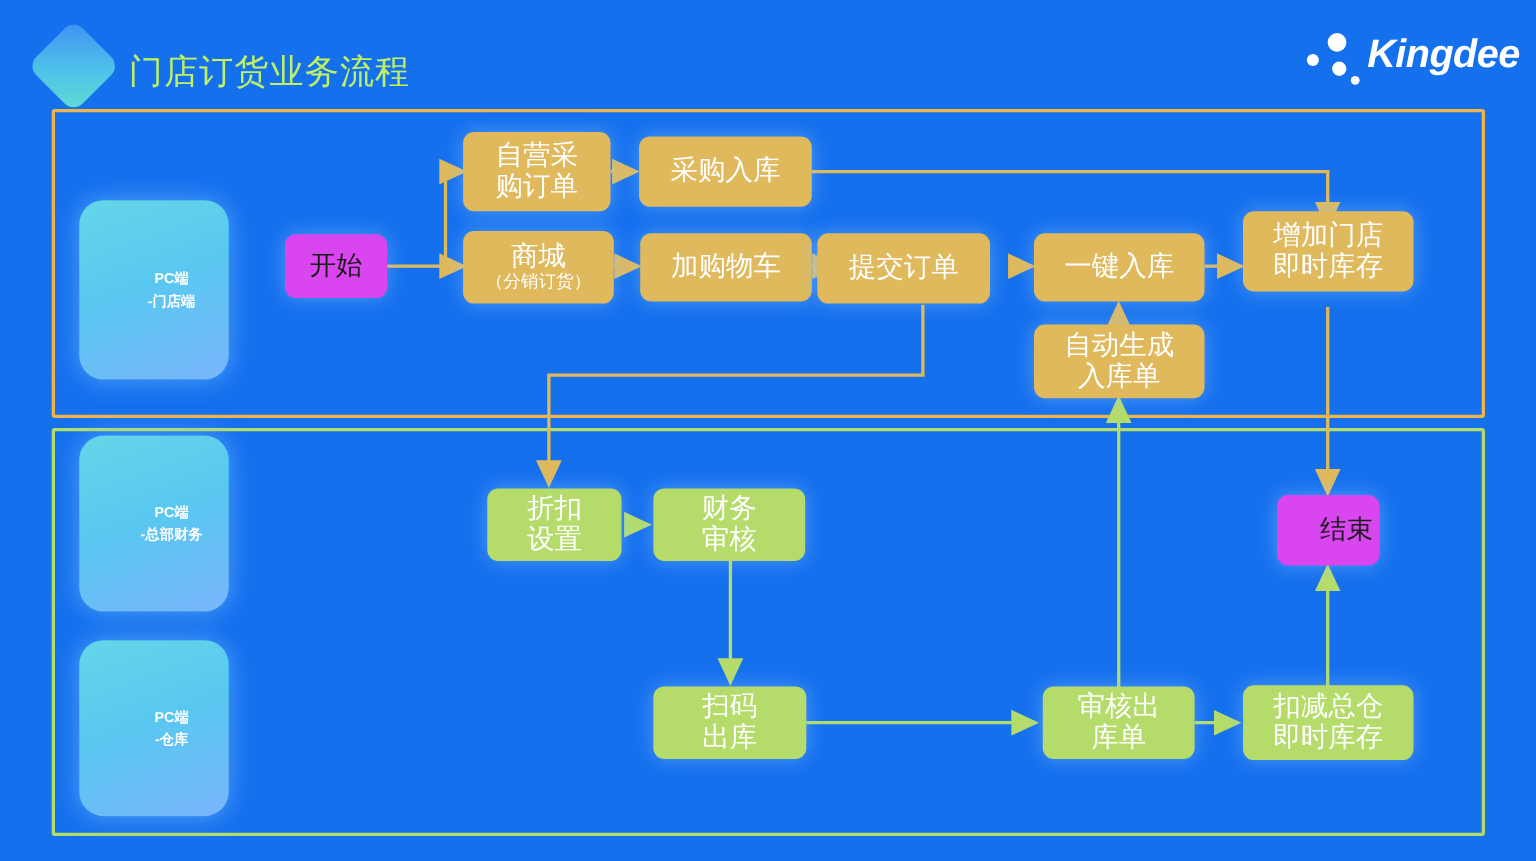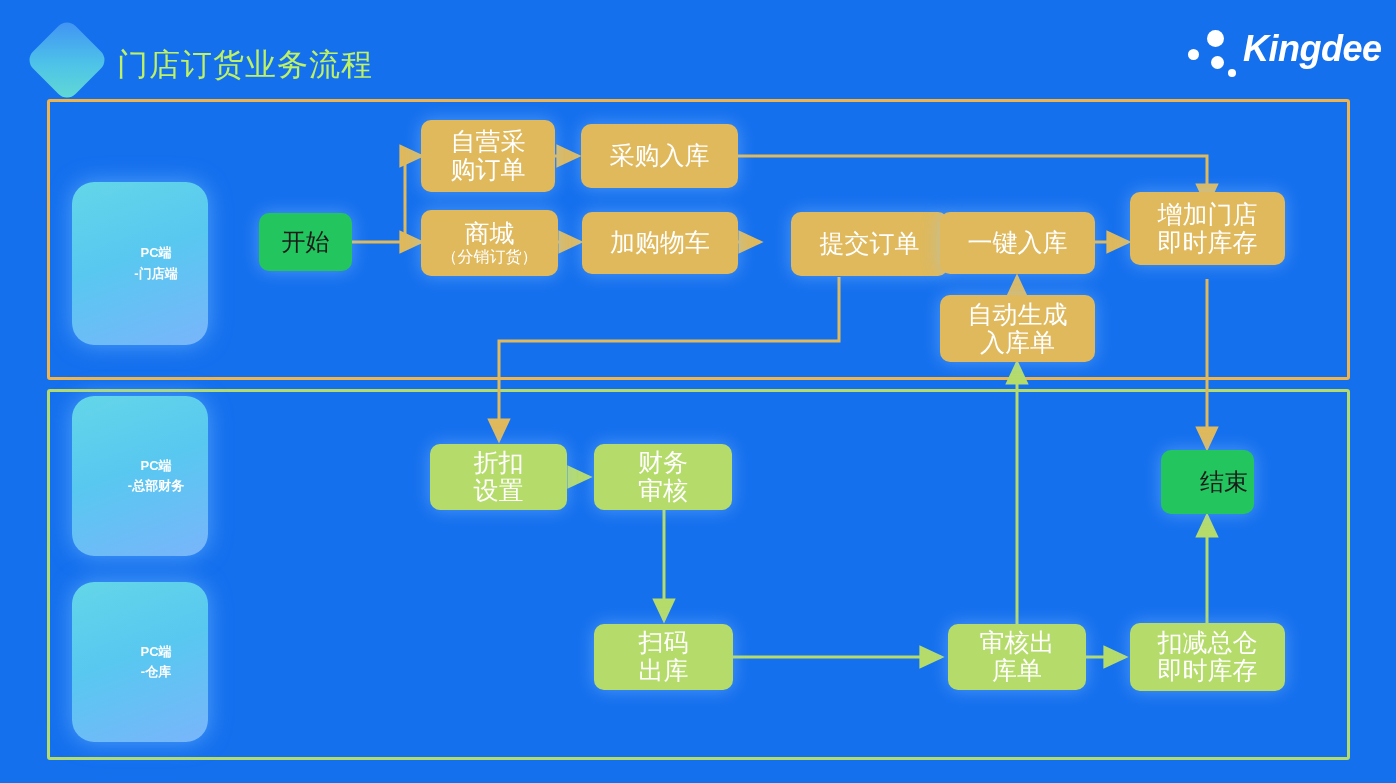--- a/index.html
+++ b/index.html
@@ -59,21 +59,21 @@
     position: absolute; border-radius: 10px;
     display: flex; align-items: center; justify-content: center;
     text-align: center; color: #ffffff;
     font-family: "Liberation Serif", "DejaVu Serif", serif;
     font-size: 25px; line-height: 1.12;
     box-shadow: 0 0 18px rgba(150,205,255,0.45);
     white-space: pre-line;
   }
   .node.gold  { background: #dfb95c; }
   .node.green { background: #b5dc6a; }
-  .node.white { background: #22c55e; color: #1a1a1a; }
+  .node.white { background: #d946ef; color: #1a1a1a; }
   .node .sub  { font-size: 16px; display: block; }
 
   
   #wires { position: absolute; left: 0; top: 0; width: 1396px; height: 783px; pointer-events: none; }
 </style>
 </head>
 <body>
 
 <div id="stage">
 
@@ -162,31 +162,31 @@
   <div class="node gold" style="left:421px;top:120px;width:134px;height:72px;">自营采
 购订单</div>
 
   <div class="node gold" style="left:421px;top:210px;width:137px;height:66px;flex-direction:column;">
     <span>商城</span>
     <span class="sub">（分销订货）</span>
   </div>
 
   <div class="node gold" style="left:582px;top:212px;width:156px;height:62px;">加购物车</div>
 
-  <div class="node gold" style="left:791px;top:212px;width:157px;height:64px;">提交订单</div>
+  <div class="node gold" style="left:743px;top:212px;width:157px;height:64px;">提交订单</div>
 
   <div class="node gold" style="left:940px;top:212px;width:155px;height:62px;">一键入库</div>
 
   <div class="node gold" style="left:1130px;top:192px;width:155px;height:73px;">增加门店
 即时库存</div>
 
   <div class="node gold" style="left:940px;top:295px;width:155px;height:67px;">自动生成
 入库单</div>
 
-  <div class="node green" style="left:430px;top:444px;width:137px;height:66px;">折扣
+  <div class="node green" style="left:443px;top:444px;width:122px;height:66px;">折扣
 设置</div>
 
   <div class="node green" style="left:594px;top:444px;width:138px;height:66px;">财务
 审核</div>
 
   <div class="node green" style="left:594px;top:624px;width:139px;height:66px;">扫码
 出库</div>
 
   <div class="node green" style="left:948px;top:624px;width:138px;height:66px;">审核出
 库单</div>

